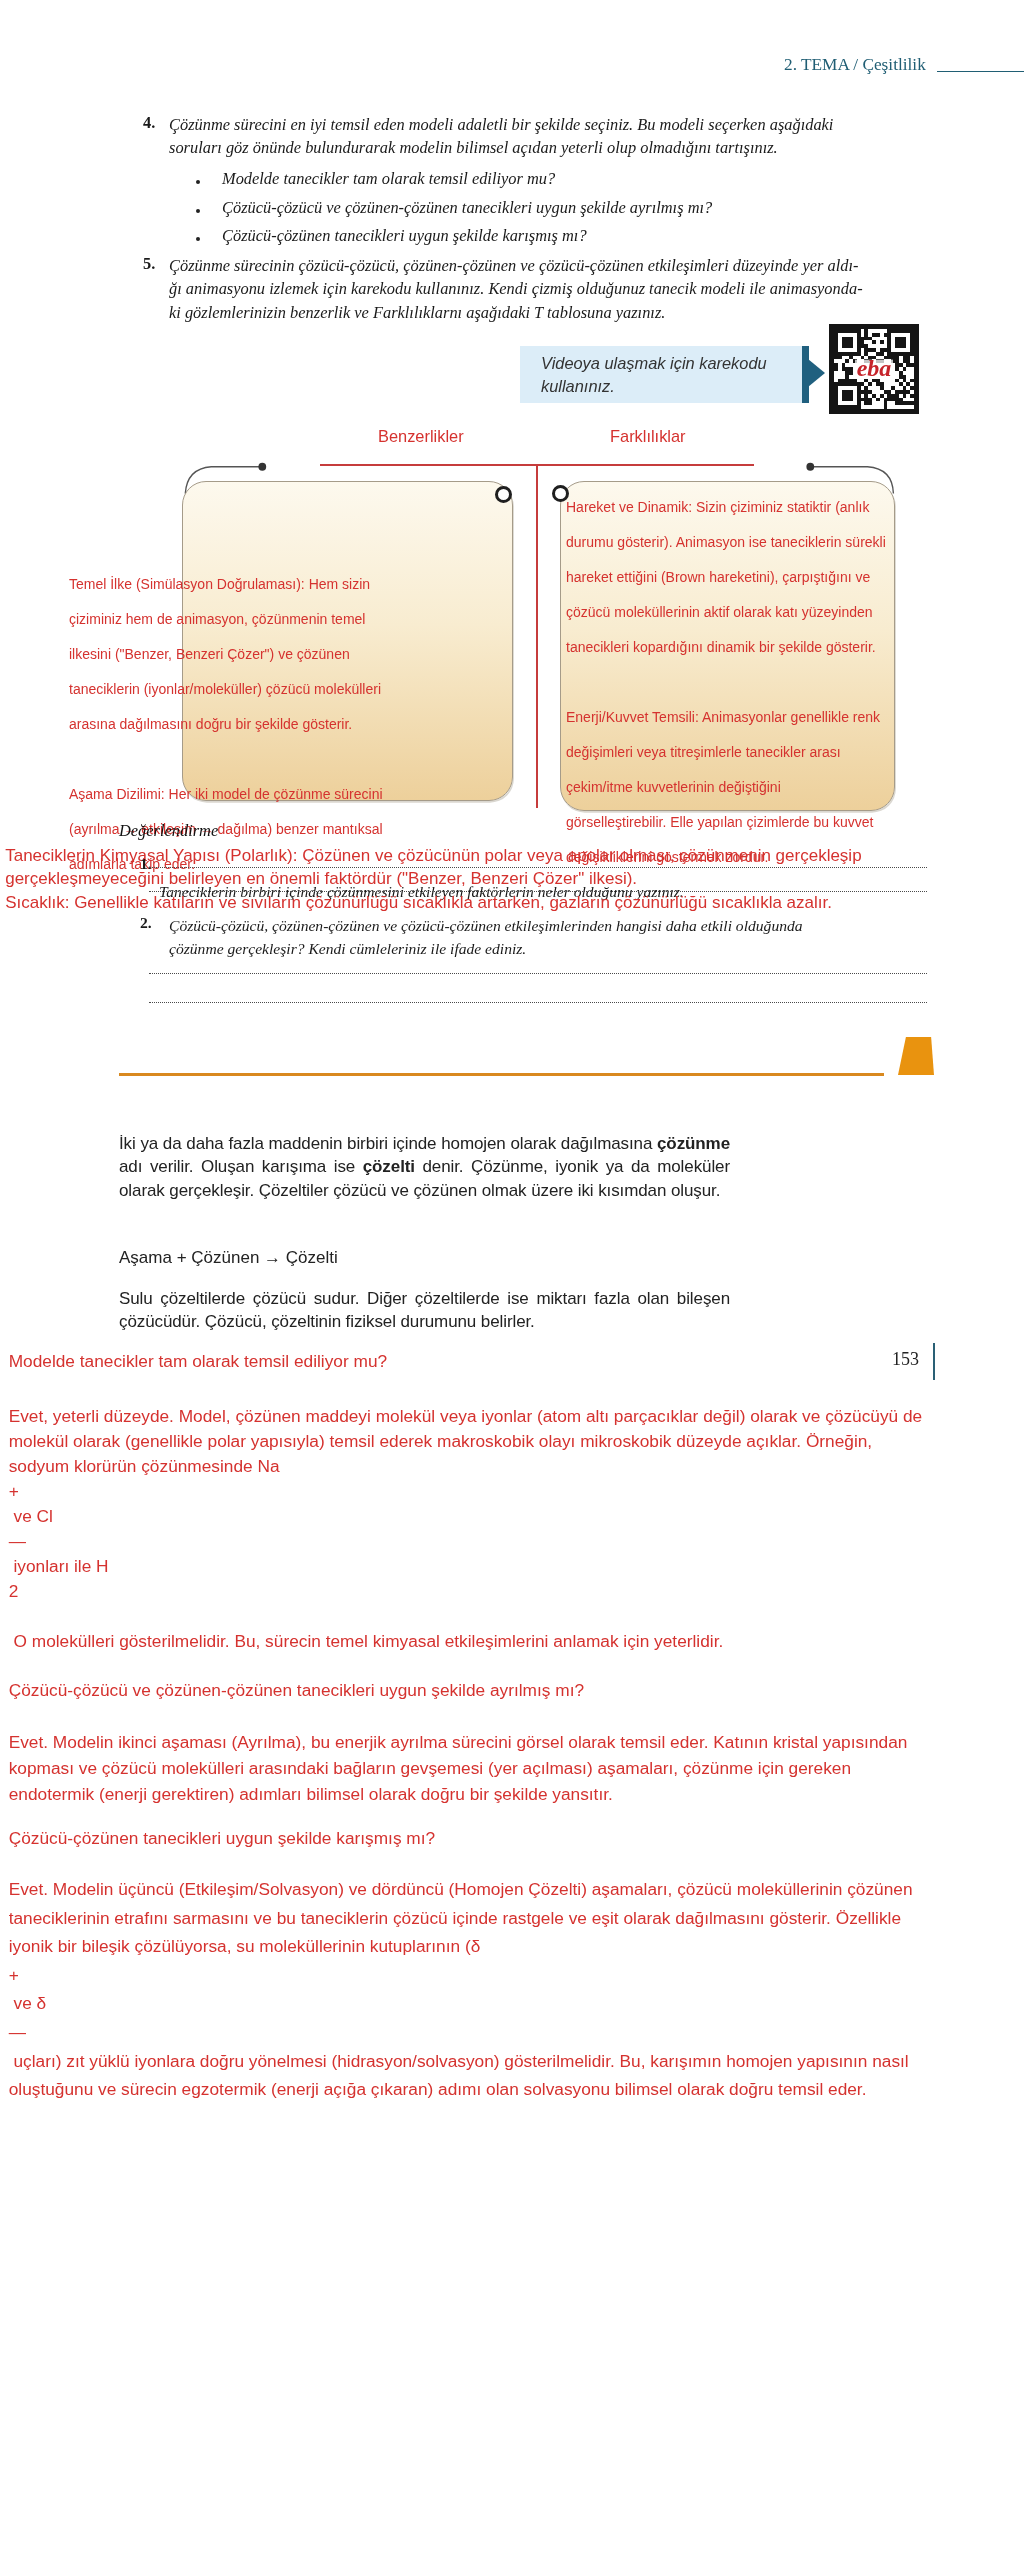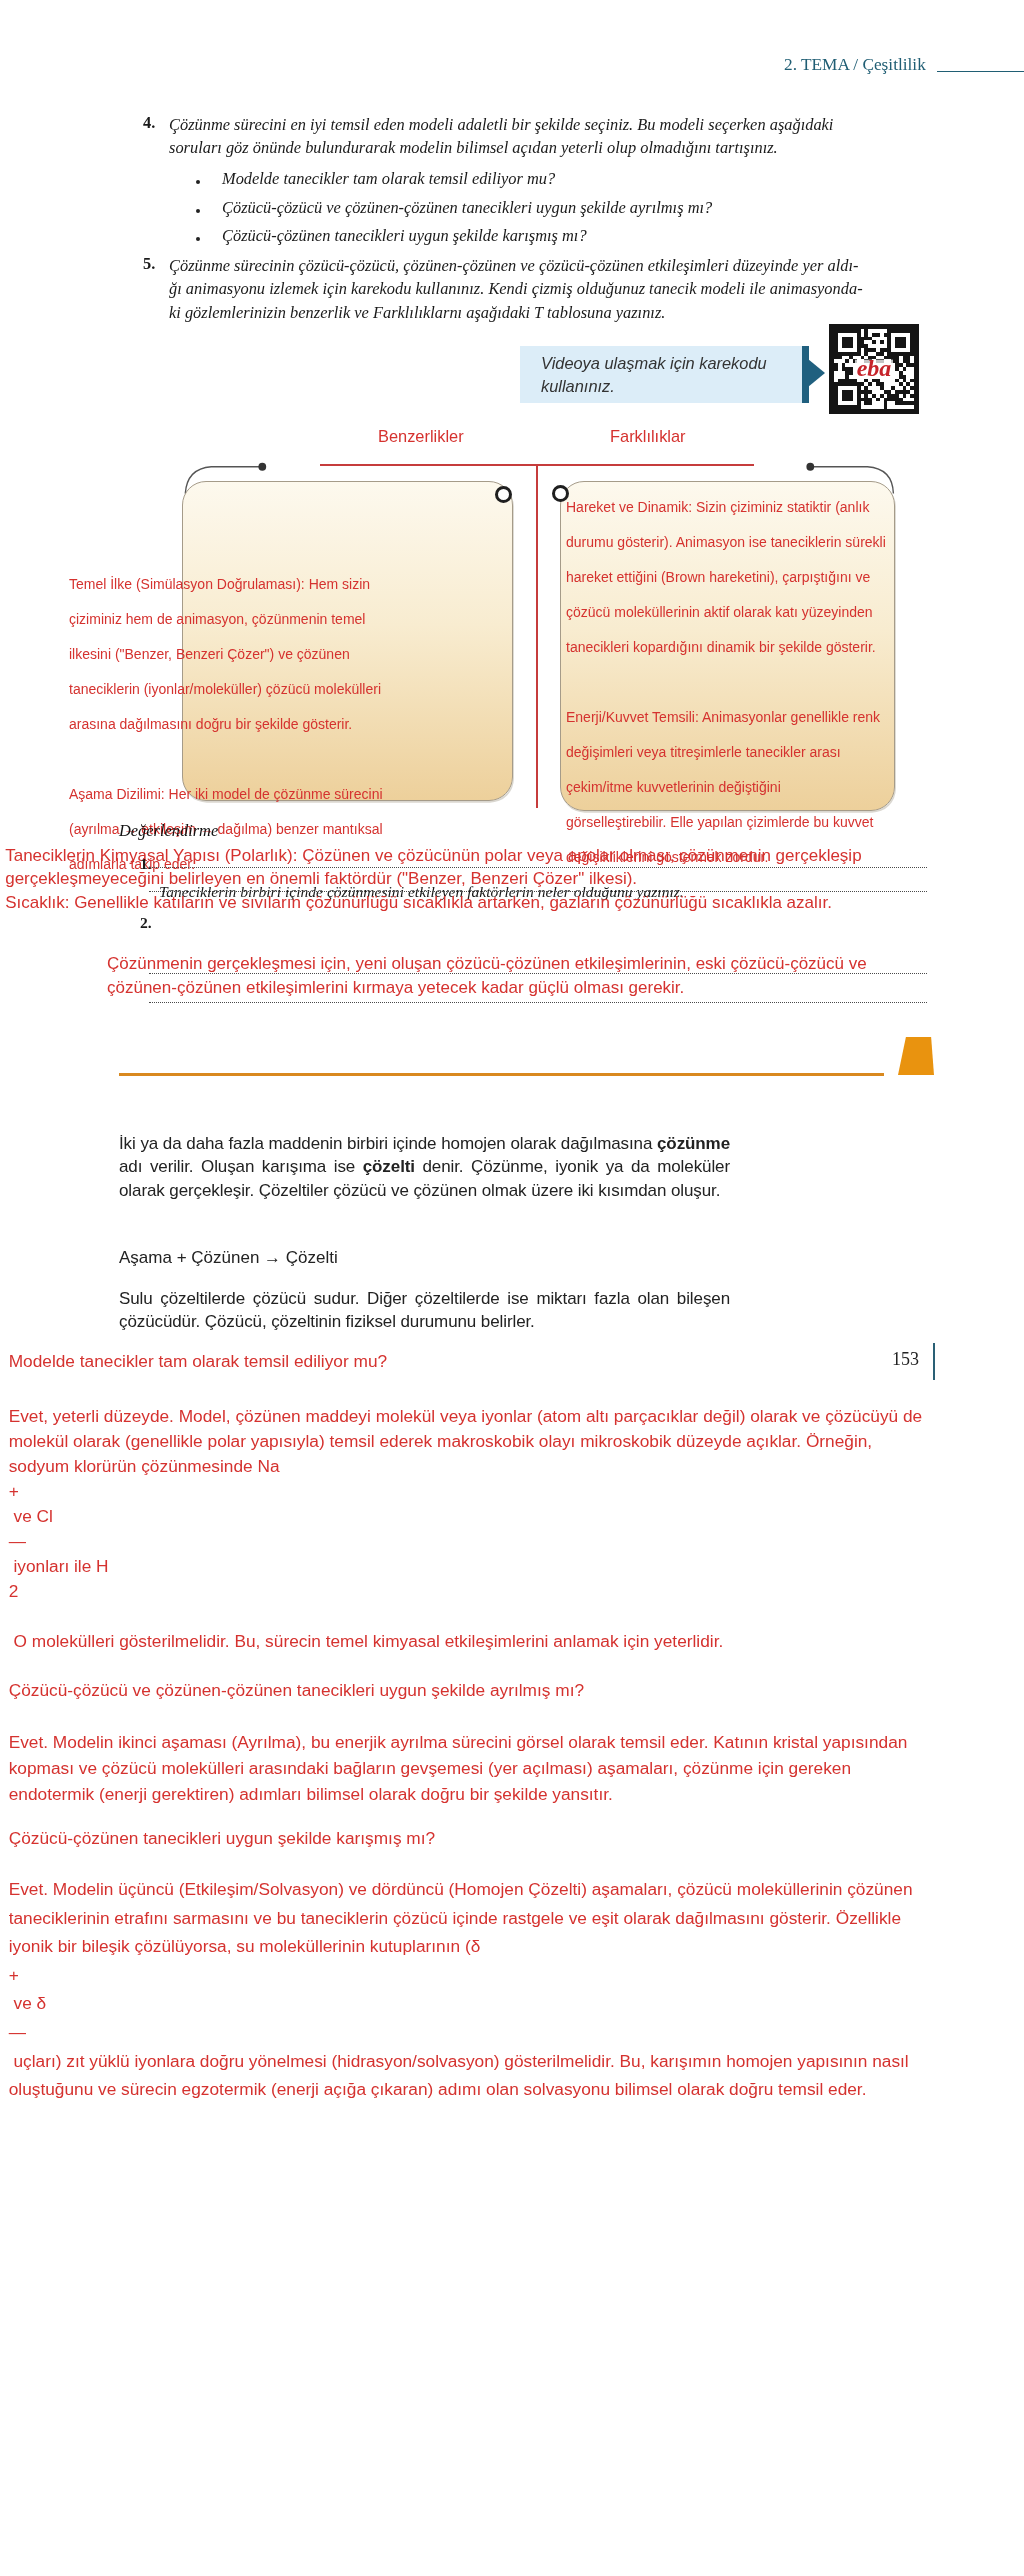--- a/index.html
+++ b/index.html
@@ -304,23 +304,23 @@
   <div class="abs ans-overlay pre ans-polarity">Taneciklerin Kimyasal Yapısı (Polarlık): Çözünen ve çözücünün polar veya apolar olması, çözünmenin gerçekleşip
 gerçekleşmeyeceğini belirleyen en önemli faktördür ("Benzer, Benzeri Çözer" ilkesi).</div>
   <div class="abs eval-qnum q1-num">1.</div>
   <div class="abs eval-qtxt pre q1-text">Taneciklerin birbiri içinde çözünmesini etkileyen faktörlerin neler olduğunu yazınız.</div>
 
   <div class="abs dotted dl dl1"></div>
   <div class="abs dotted dl dl2"></div>
   <div class="abs ans-overlay pre ans-temperature">Sıcaklık: Genellikle katıların ve sıvıların çözünürlüğü sıcaklıkla artarken, gazların çözünürlüğü sıcaklıkla azalır.</div>
 
   <div class="abs eval-qnum q2-num">2.</div>
-
-  <div class="abs ans-overlay pre ans-interactions">Çözünmenin gerçekleşmesi için, yeni oluşan çözücü-çözünen etkileşimlerinin, eski çözücü-çözücü ve
-çözünen-çözünen etkileşimlerini kırmaya yetecek kadar güçlü olması gerekir.</div>
+  <div class="abs eval-qtxt pre q2-text">Çözücü-çözücü, çözünen-çözünen ve çözücü-çözünen etkileşimlerinden hangisi daha etkili olduğunda
+çözünme gerçekleşir? Kendi cümleleriniz ile ifade ediniz.</div>
+
   <div class="abs dotted dl dl3"></div>
   <div class="abs dotted dl dl4"></div>
 
   <div class="abs divider-line"></div>
   <div class="abs divider-shape"></div>
 
   <div class="abs body-text body-p1"><span>İki ya da daha fazla maddenin birbiri içinde homojen olarak dağılmasına </span><span class="b">çözünme</span><span> adı verilir. Oluşan karışıma ise </span><span class="b">çözelti</span><span> denir. Çözünme, iyonik ya da moleküler olarak gerçekleşir. Çözeltiler çözücü ve çözünen olmak üzere iki kısımdan oluşur.</span></div>
   <div class="abs body-formula">Aşama + Çözünen → Çözelti</div>
   <div class="abs body-text body-p2">Sulu çözeltilerde çözücü sudur. Diğer çözeltilerde ise miktarı fazla olan bileşen çözücüdür. Çözücü, çözeltinin fiziksel durumunu belirler.</div>
 

